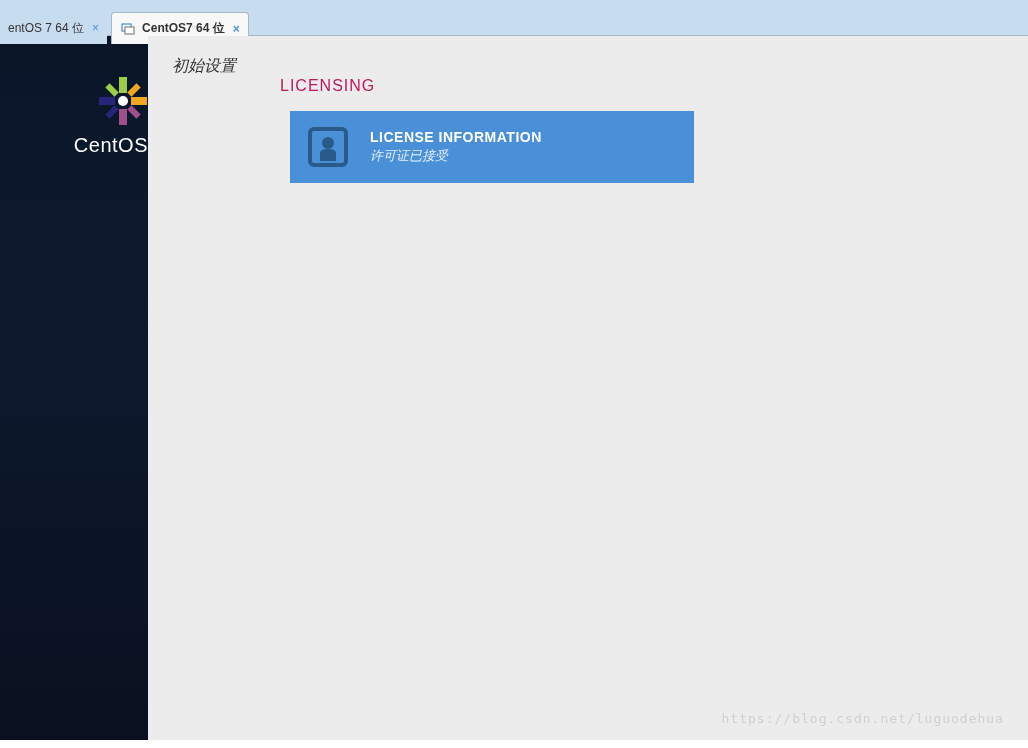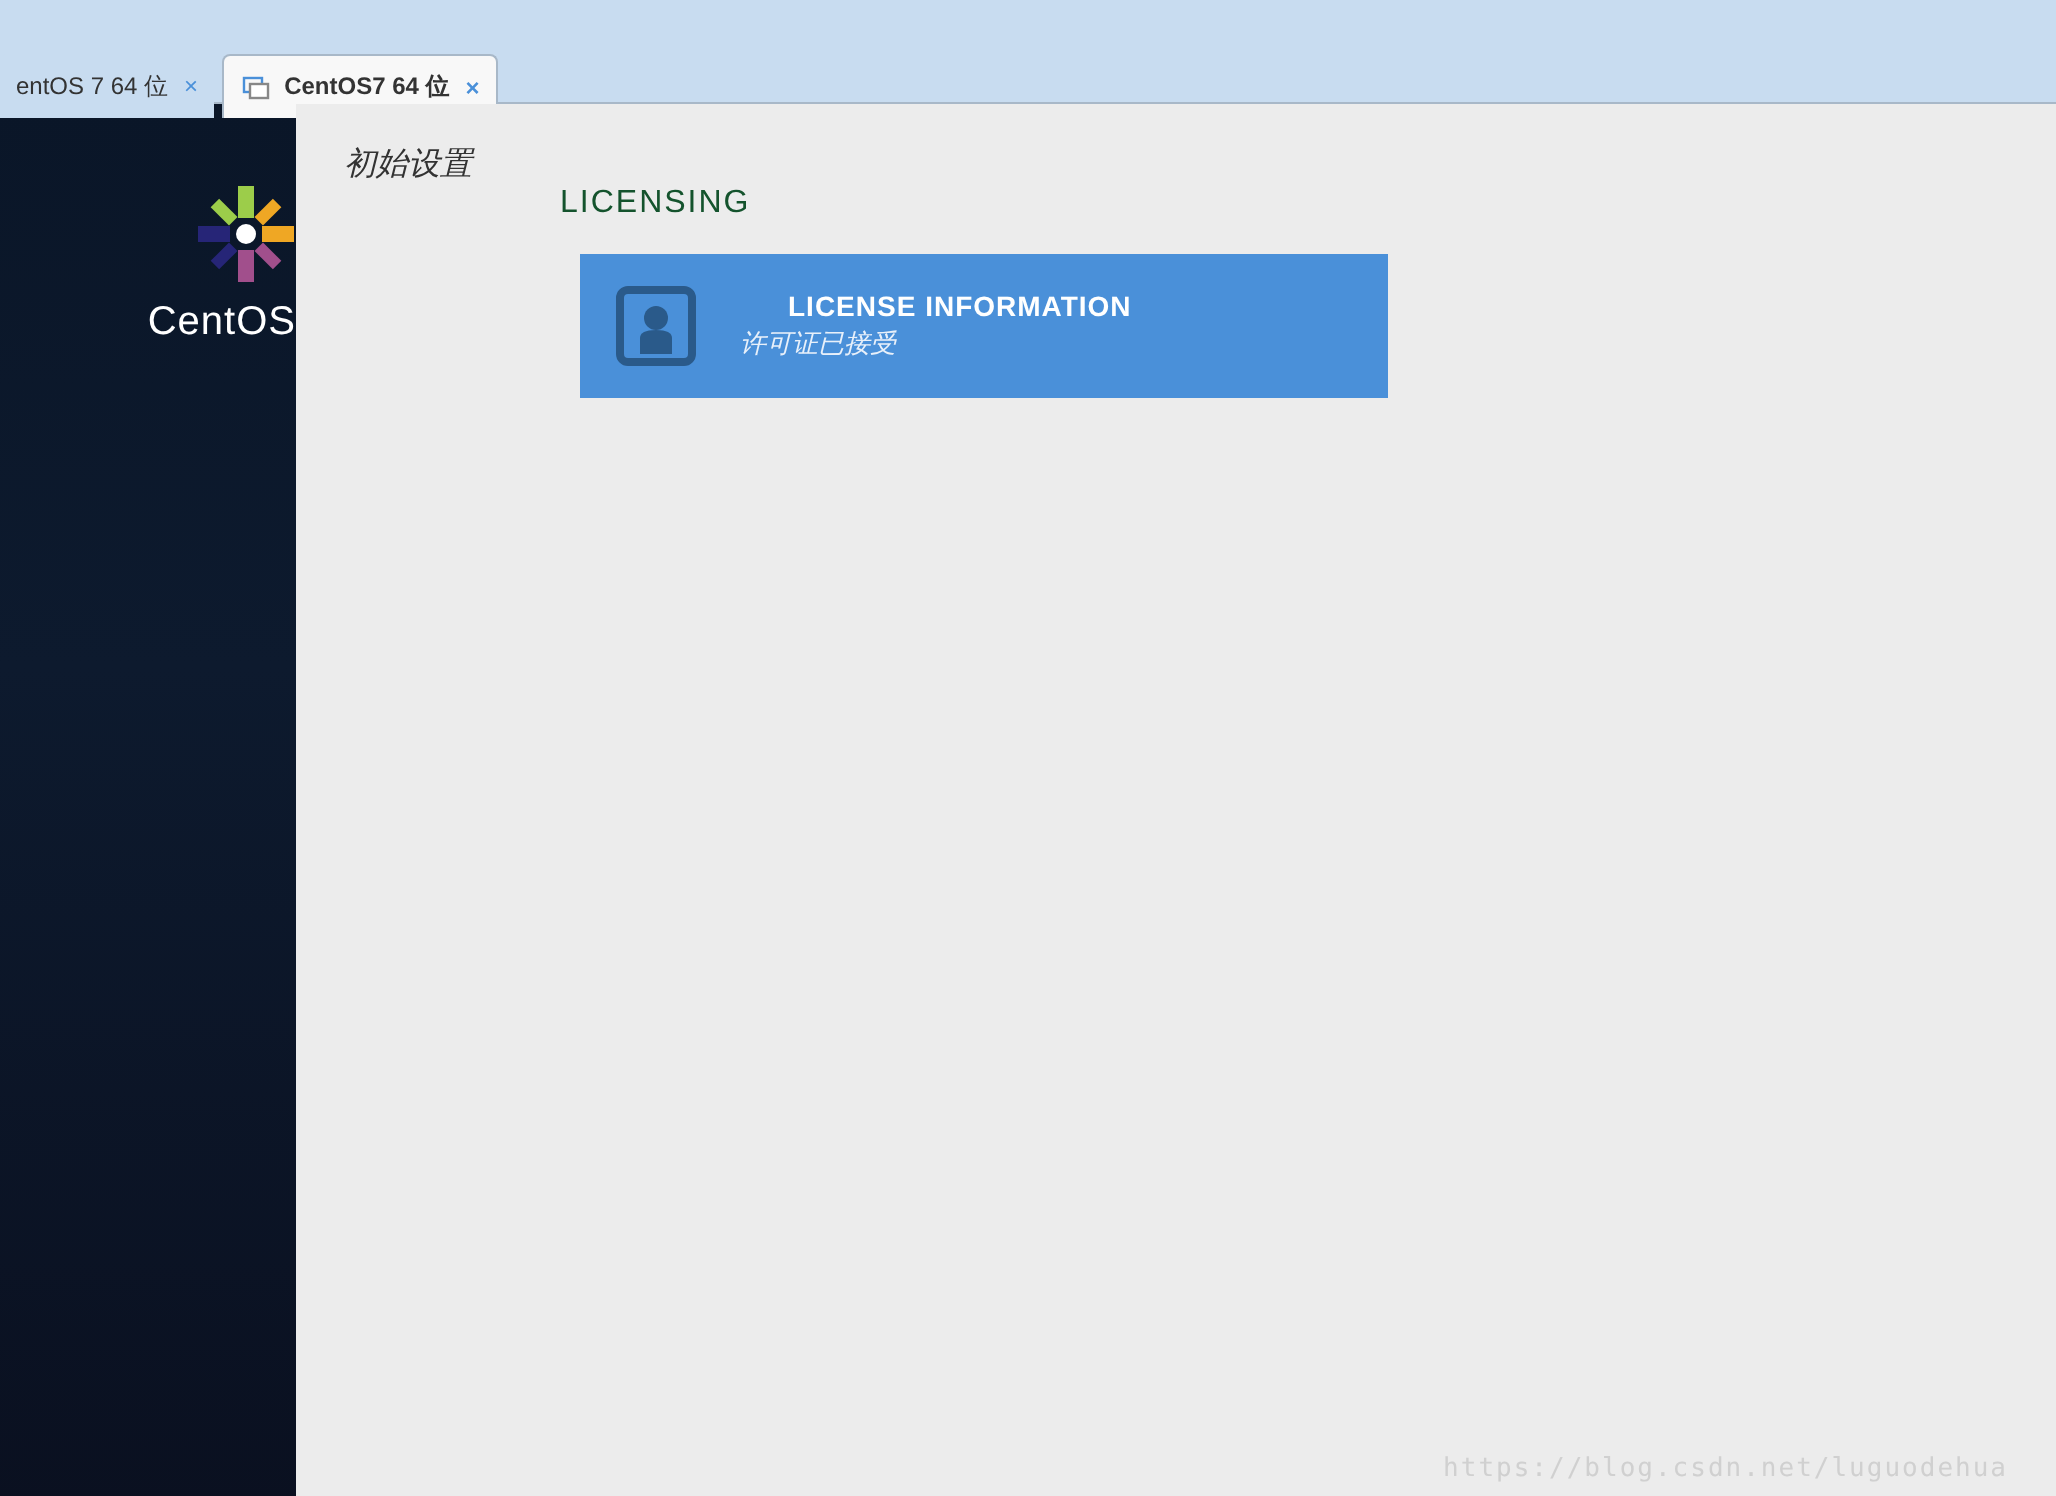--- a/index.html
+++ b/index.html
@@ -10,26 +10,26 @@
     body {
       font-family: "Segoe UI", "Microsoft YaHei", sans-serif;
       font-size: 13px;
       background: #fff;
       width: 1028px;
       height: 748px;
       overflow: hidden;
       position: relative;
     }
     .tab-bar {
-      height: 52px;
+      height: 36px;
       background: #c8dcf0;
       border-bottom: 1px solid #a8b8c8;
       display: flex;
       align-items: flex-start;
-      padding: 27px 0 0 0;
+      padding: 12px 0 0 0;
     }
     .tab {
       display: flex;
       align-items: center;
       height: 32px;
       padding: 0 8px;
       background: #d6e4f2;
       border: 1px solid #a8b8c8;
       border-bottom: none;
       margin-right: 4px;
@@ -107,21 +107,21 @@
       margin-bottom: 30px;
     }
     .section-heading {
       font-size: 16px;
       color: #666;
       letter-spacing: 1px;
       margin-bottom: 16px;
       font-weight: normal;
     }
     .section-heading.dark {
-      color: #14532d;
+      color: #be185d;
     }
     .section-heading.light {
       color: #888;
     }
     .spoke {
       display: flex;
       align-items: center;
       padding: 12px 14px;
       margin-left: 10px;
       width: 404px;
@@ -140,21 +140,20 @@
       display: flex;
       flex-direction: column;
     }
     .spoke-title {
       font-size: 14px;
       font-weight: bold;
       letter-spacing: 0.5px;
     }
     .spoke.highlighted .spoke-title {
       color: #fff;
-      margin-left: 24px;
     }
     .spoke-status {
       font-size: 13px;
       font-style: italic;
       margin-top: 2px;
     }
     .spoke.highlighted .spoke-status {
       color: #e8f0fa;
     }
     .spoke.plain .spoke-title {

